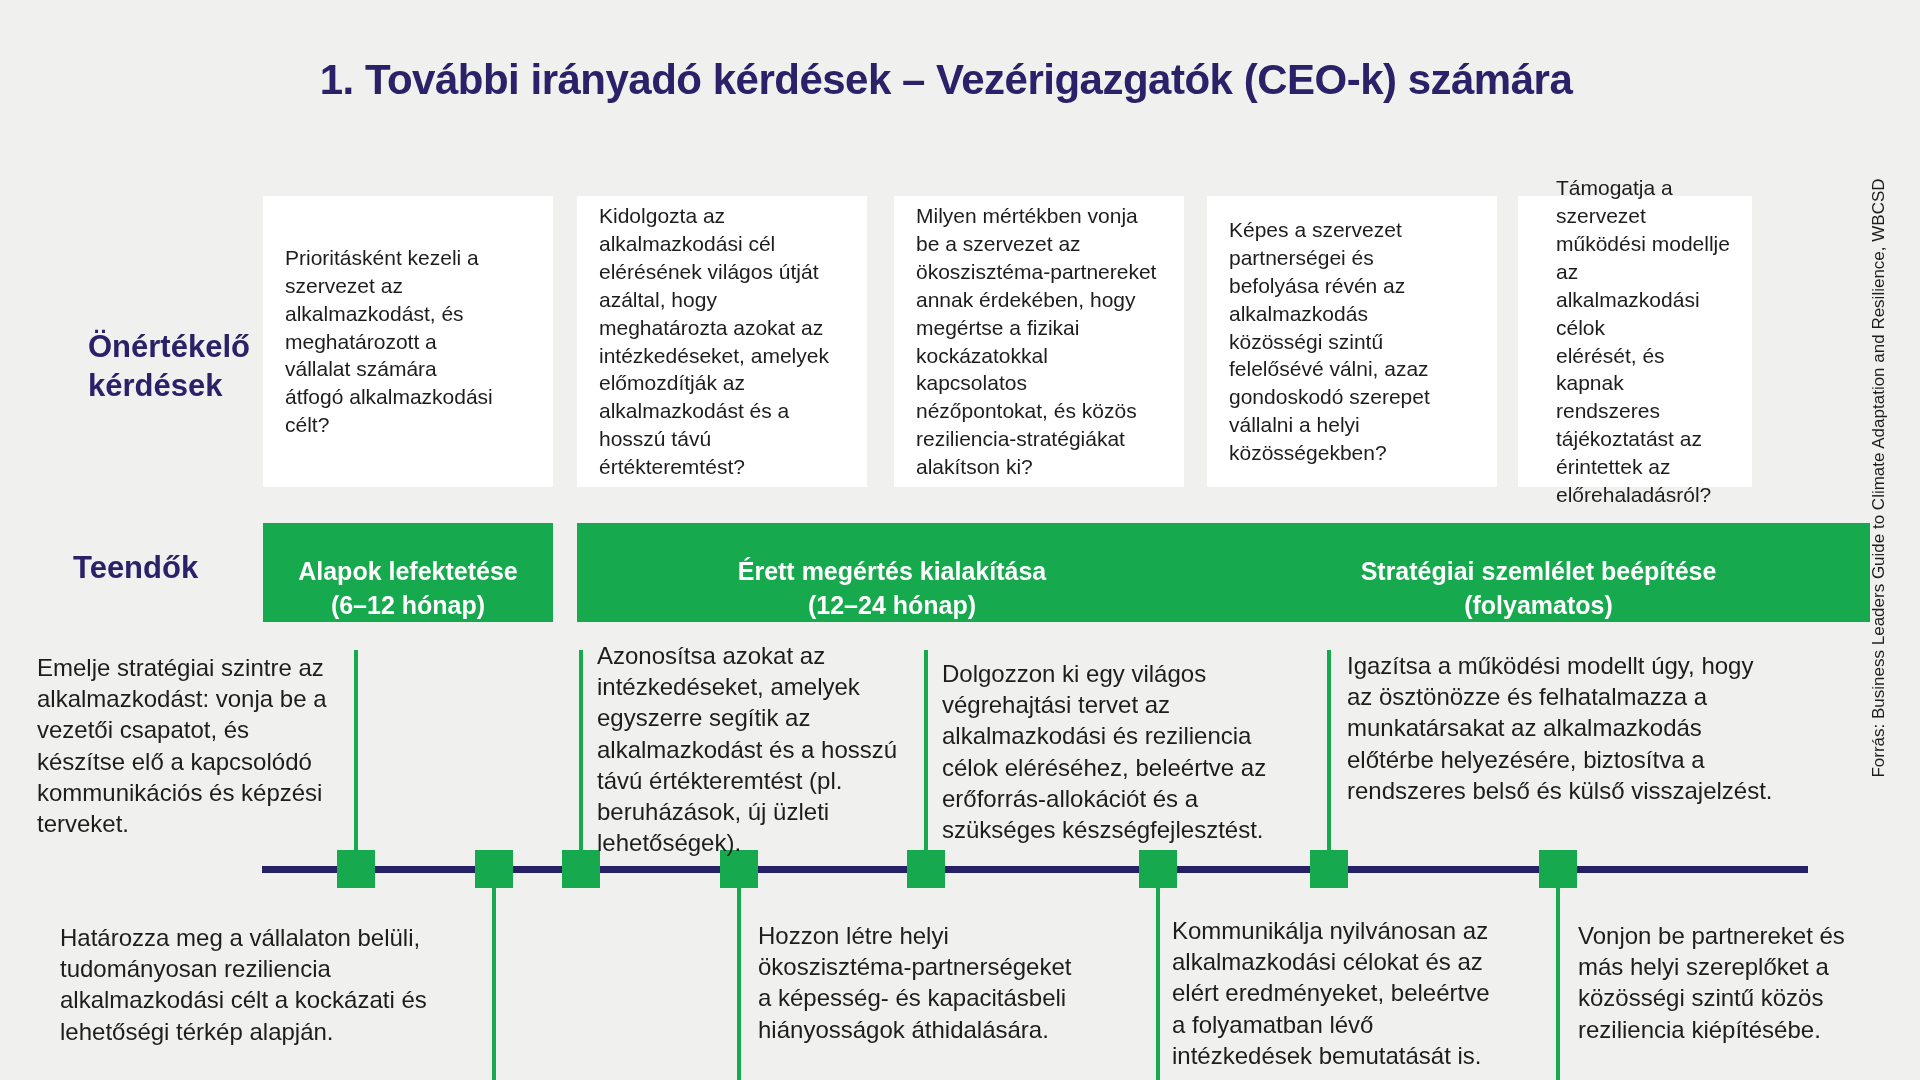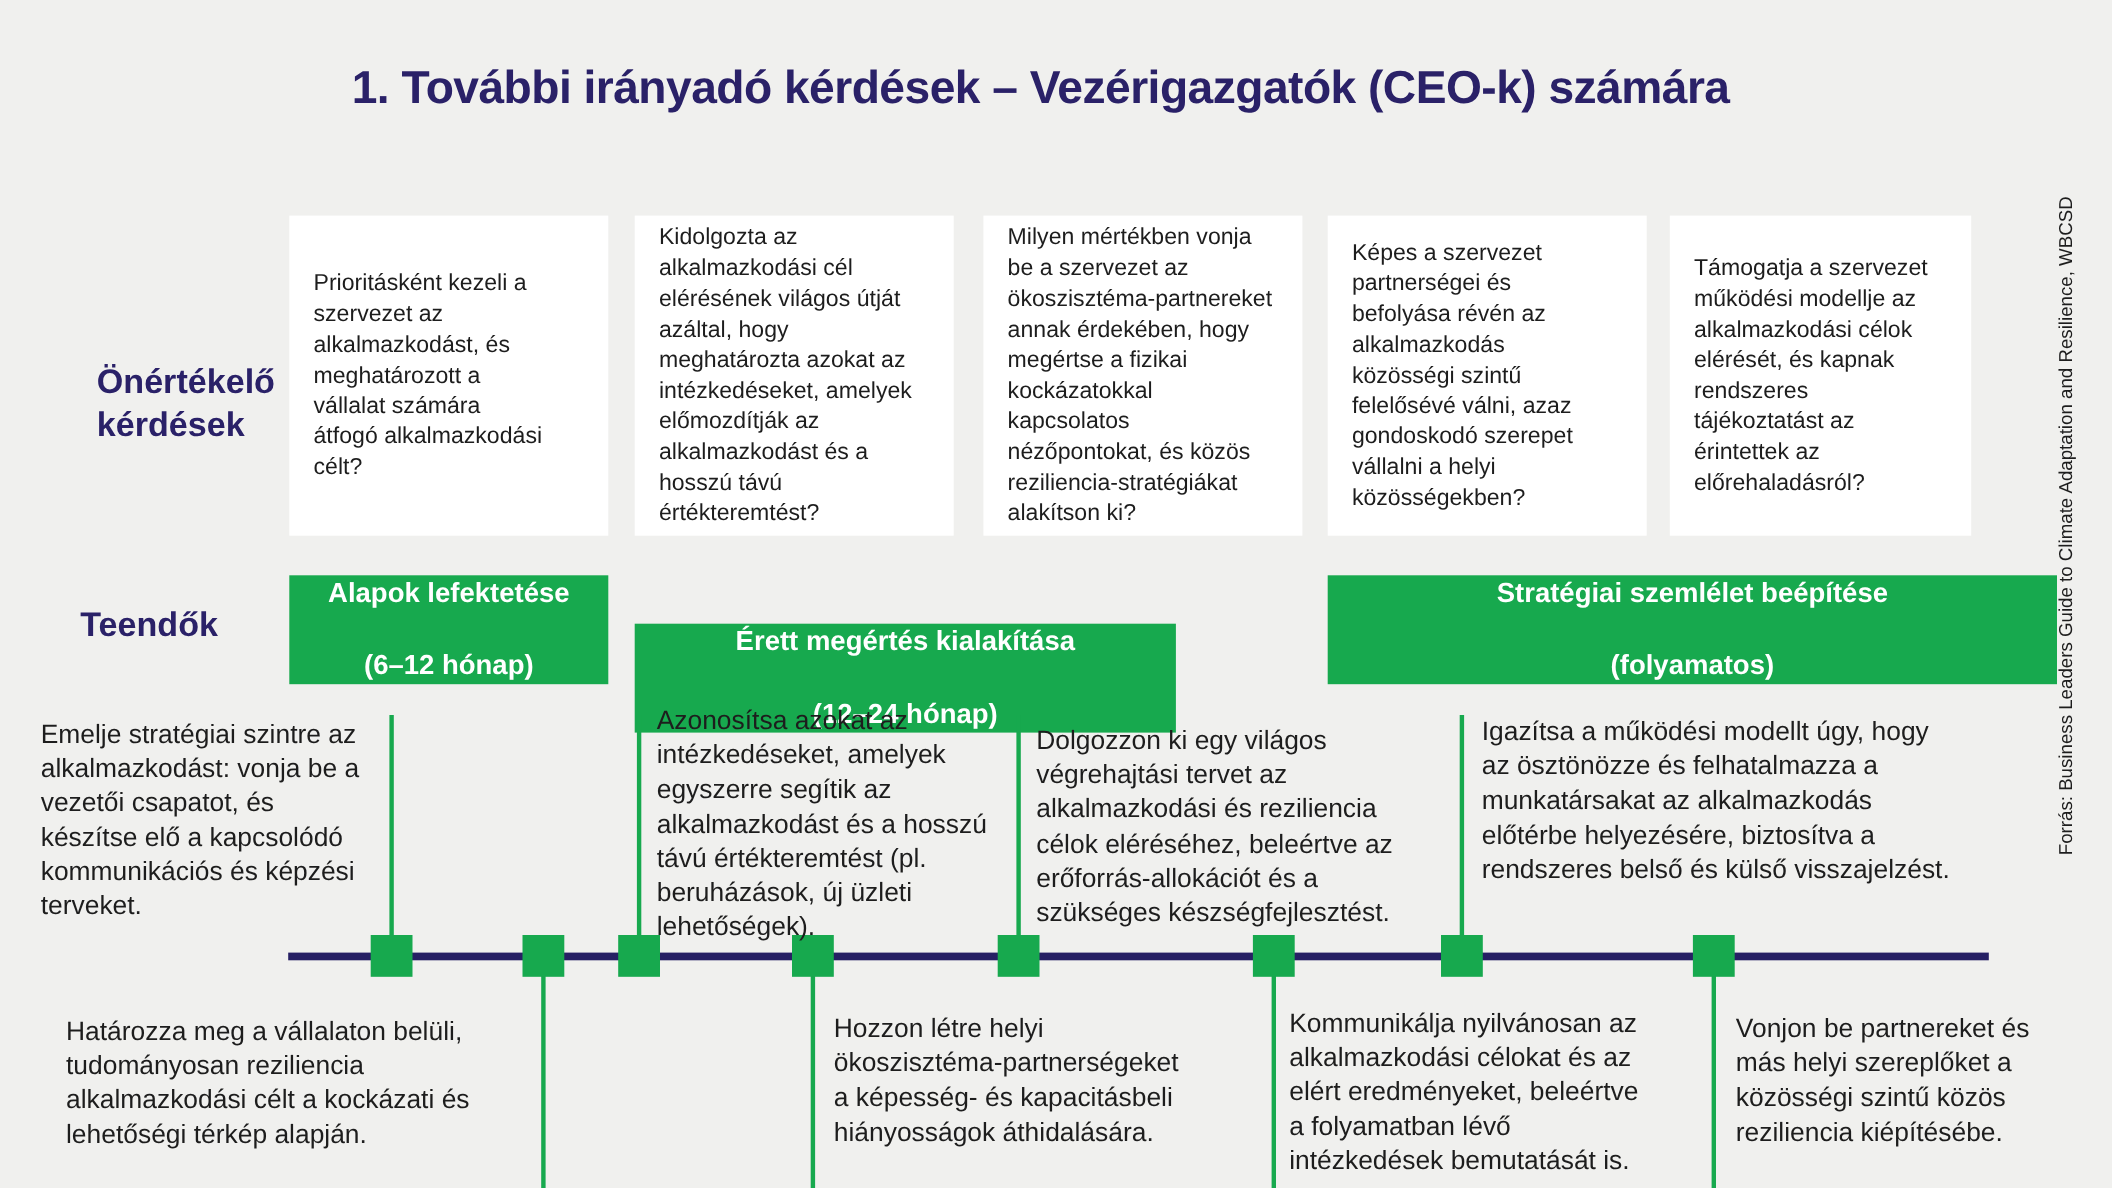--- a/index.html
+++ b/index.html
@@ -30,21 +30,21 @@
     position:absolute;top:196px;height:291px;background:var(--card);
     display:flex;align-items:center;
   }
   .card .card-text{
     padding:0 18px 0 22px;font-size:21px;line-height:1.33;color:var(--text);
     white-space:pre-line;
   }
   .bar{
     position:absolute;top:523px;height:99px;background:var(--green);
     color:#ffffff;display:flex;flex-direction:column;align-items:center;
-    justify-content:space-between;text-align:center;
+    justify-content:flex-end;text-align:center;
   }
   .bar .bar-line{font-size:25px;font-weight:bold;line-height:1.34;}
   .timeline-axis{
     position:absolute;left:262px;top:866px;width:1546px;height:7px;
     background:var(--timeline);
   }
   .marker{
     position:absolute;top:850px;width:38px;height:38px;background:var(--green);
   }
   .conn{position:absolute;width:4px;background:var(--green);}
@@ -107,36 +107,36 @@
     <div class="card-text">Képes a szervezet
 partnerségei és
 befolyása révén az
 alkalmazkodás
 közösségi szintű
 felelősévé válni, azaz
 gondoskodó szerepet
 vállalni a helyi
 közösségekben?</div>
   </div>
-  <div class="card" style="left:1518px;width:274px;">
+  <div class="card" style="left:1518px;width:234px;padding-left:16px;">
     <div class="card-text">Támogatja a szervezet
 működési modellje az
 alkalmazkodási célok
 elérését, és kapnak
 rendszeres
 tájékoztatást az
 érintettek az
 előrehaladásról?</div>
   </div>
 
   <div class="bar" style="left:263px;width:290px;">
     <div class="bar-line">Alapok lefektetése</div>
     <div class="bar-line">(6–12 hónap)</div>
   </div>
-  <div class="bar" style="left:577px;width:492px;margin-top:44px;">
+  <div class="bar" style="left:577px;width:630px;">
     <div class="bar-line">Érett megértés kialakítása</div>
     <div class="bar-line">(12–24 hónap)</div>
   </div>
   <div class="bar" style="left:1207px;width:663px;">
     <div class="bar-line">Stratégiai szemlélet beépítése</div>
     <div class="bar-line">(folyamatos)</div>
   </div>
 
   <div class="conn up" style="left:354px;"></div>
   <div class="conn up" style="left:579px;"></div>

